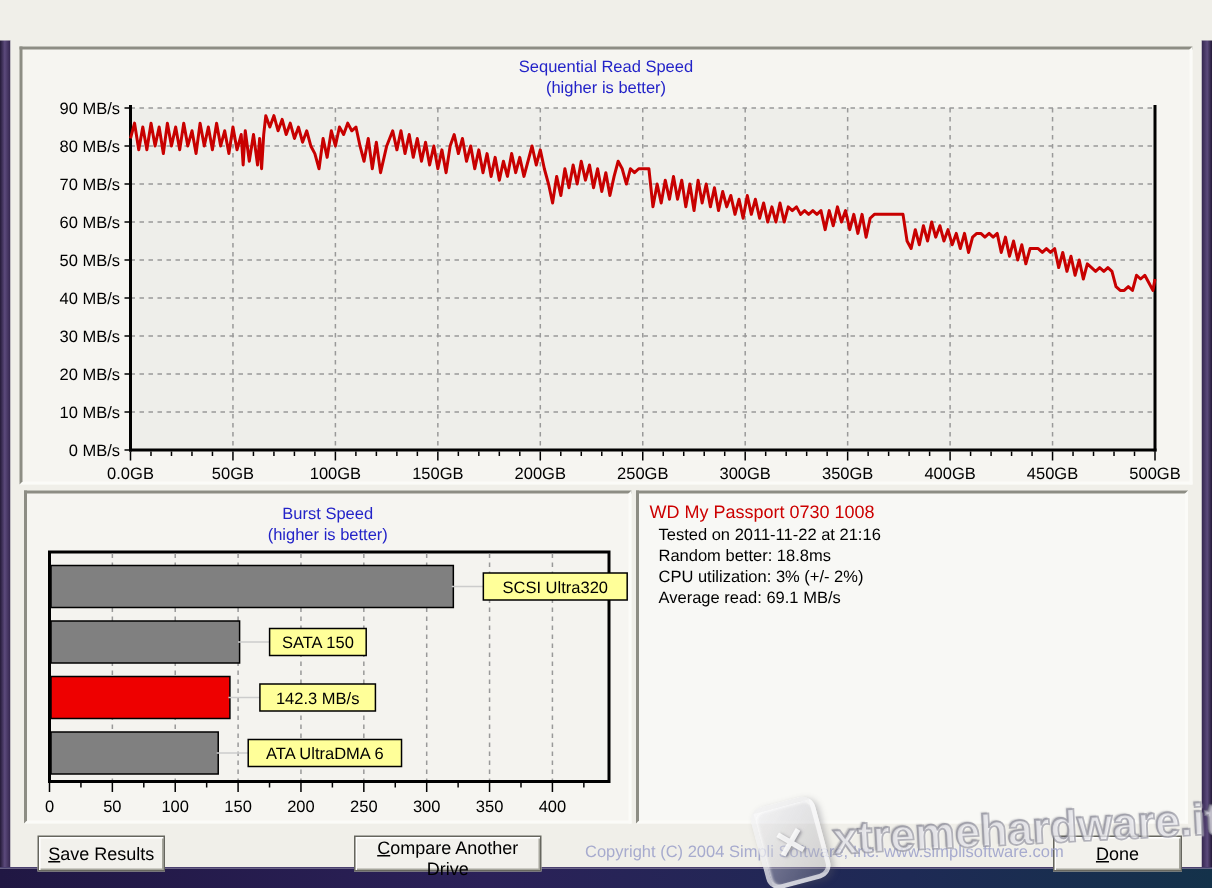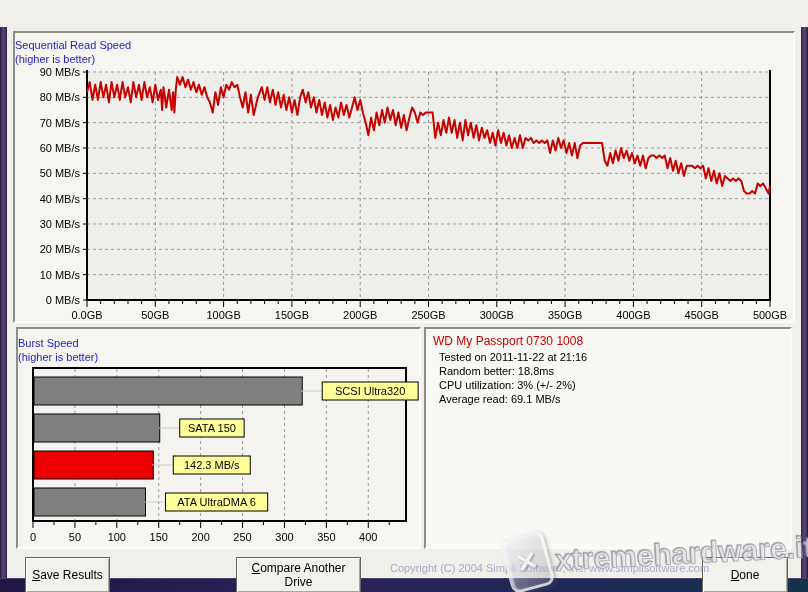--- a/index.html
+++ b/index.html
@@ -29,32 +29,32 @@
   }
   
   #content { position:absolute; left:7px; top:27px; width:794px; height:551px; background:#f0efe9; }
   .panel {
     position:absolute; background:#f6f5f1;
     border:2px solid; border-color:#8d8d84 #fbfbf8 #fbfbf8 #8d8d84;
   }
   #seq-panel   { left:6px;   top:4px;   width:782px; height:292px; }
   #burst-panel { left:9px;   top:300px; width:405px; height:222px; }
   #info-panel  { left:417px; top:300px; width:368px; height:222px; background:#f8f8f5; }
-  .chart-title { position:absolute; width:100%; text-align:left; color:#2323c8; font-size:11px; }
+  .chart-title { position:absolute; width:100%; text-align:center; color:#2323c8; font-size:11px; }
   #seq-title    { top:6px; }   #seq-sub    { top:20px; }
   #burst-title  { top:8px; }   #burst-sub  { top:22px; }
   svg text { font-family:"Liberation Sans", sans-serif; }
   
   #drive-name { color:#cc0000; font-weight:normal; font-size:12px; padding:5px 0 2px 7px; }
   .info-line  { font-size:11px; color:#000; padding-left:13px; line-height:14px; }
   .note-line  { font-size:11px; color:#000; padding-left:7px;  line-height:14px; }
   #info-notes { margin-top:14px; }
   
   .btn {
-    position:absolute; height:36px; font-size:12px; color:#000;
+    position:absolute; height:24px; font-size:12px; color:#000;
     background:#f2f1ec; border:1px solid #66665e;
     box-shadow:inset 1px 1px 0 #ffffff, inset -1px -1px 0 #a6a69c;
     font-family:"Liberation Sans", sans-serif; cursor:default;
     padding:0 6px; text-align:center;
   }
   #btn-save    { left:18px;  top:530px; width:85px; }
   #btn-upload  { left:121px; top:530px; width:88px; }
   #btn-compare { left:229px; top:530px; width:125px; }
   #btn-done    { left:695px; top:530px; width:86px;text-align:center; }
   #copyright {

